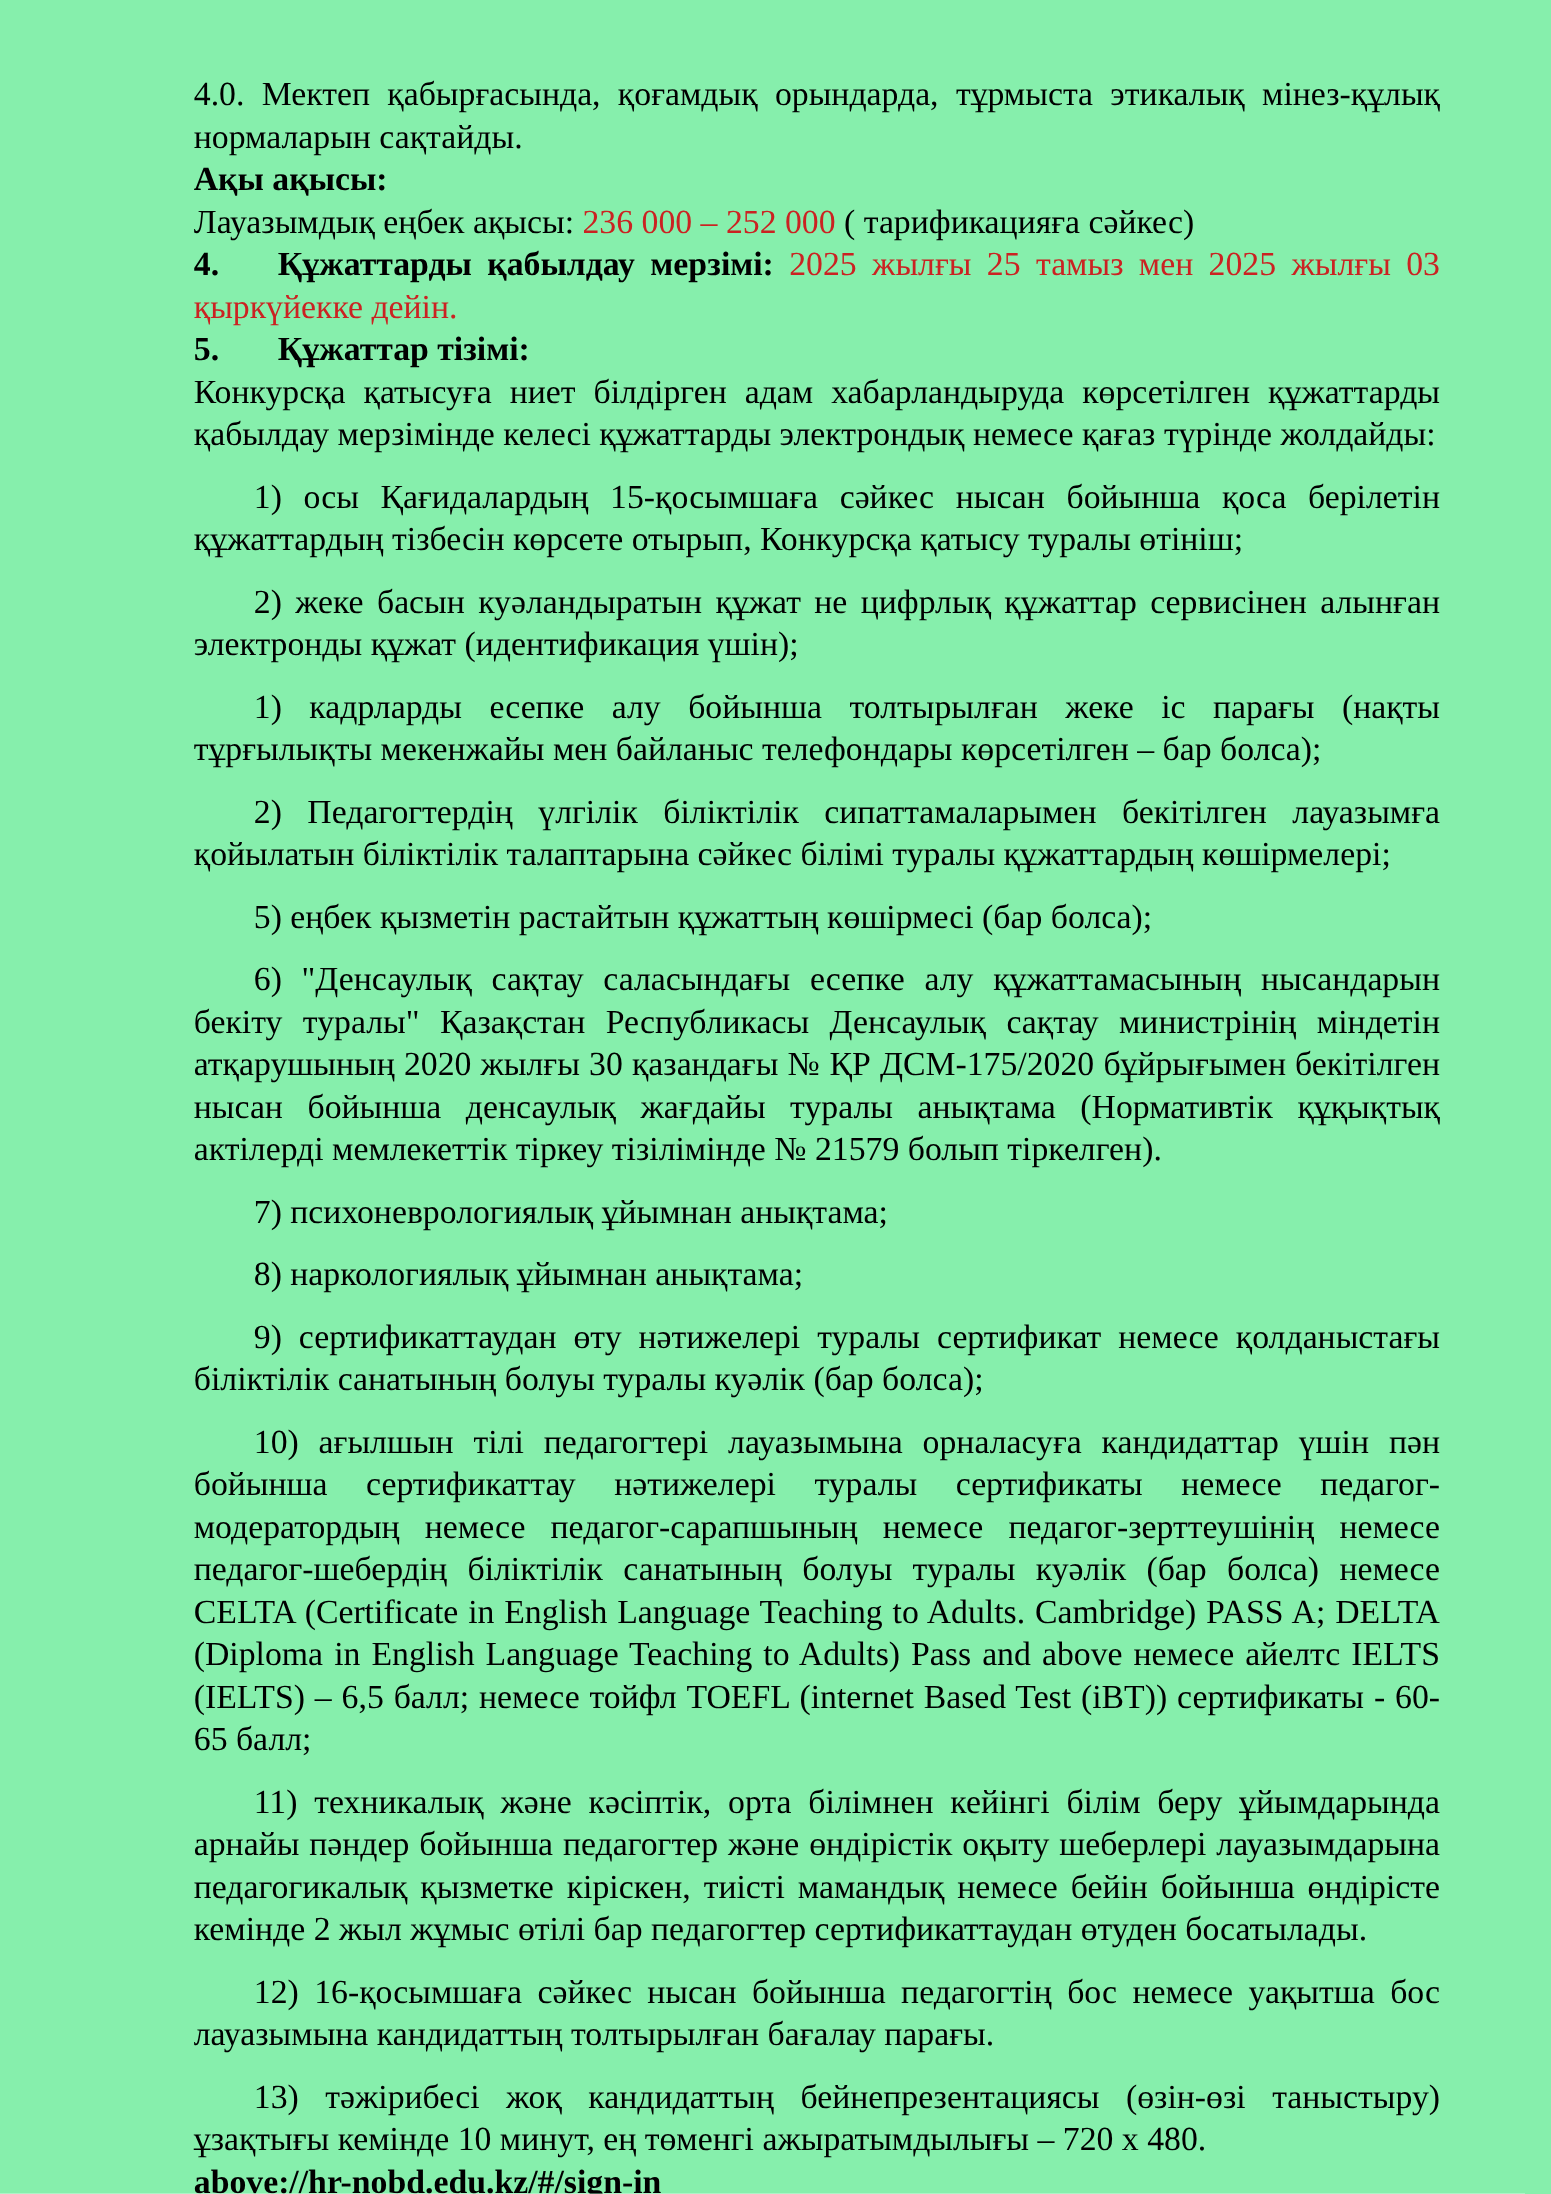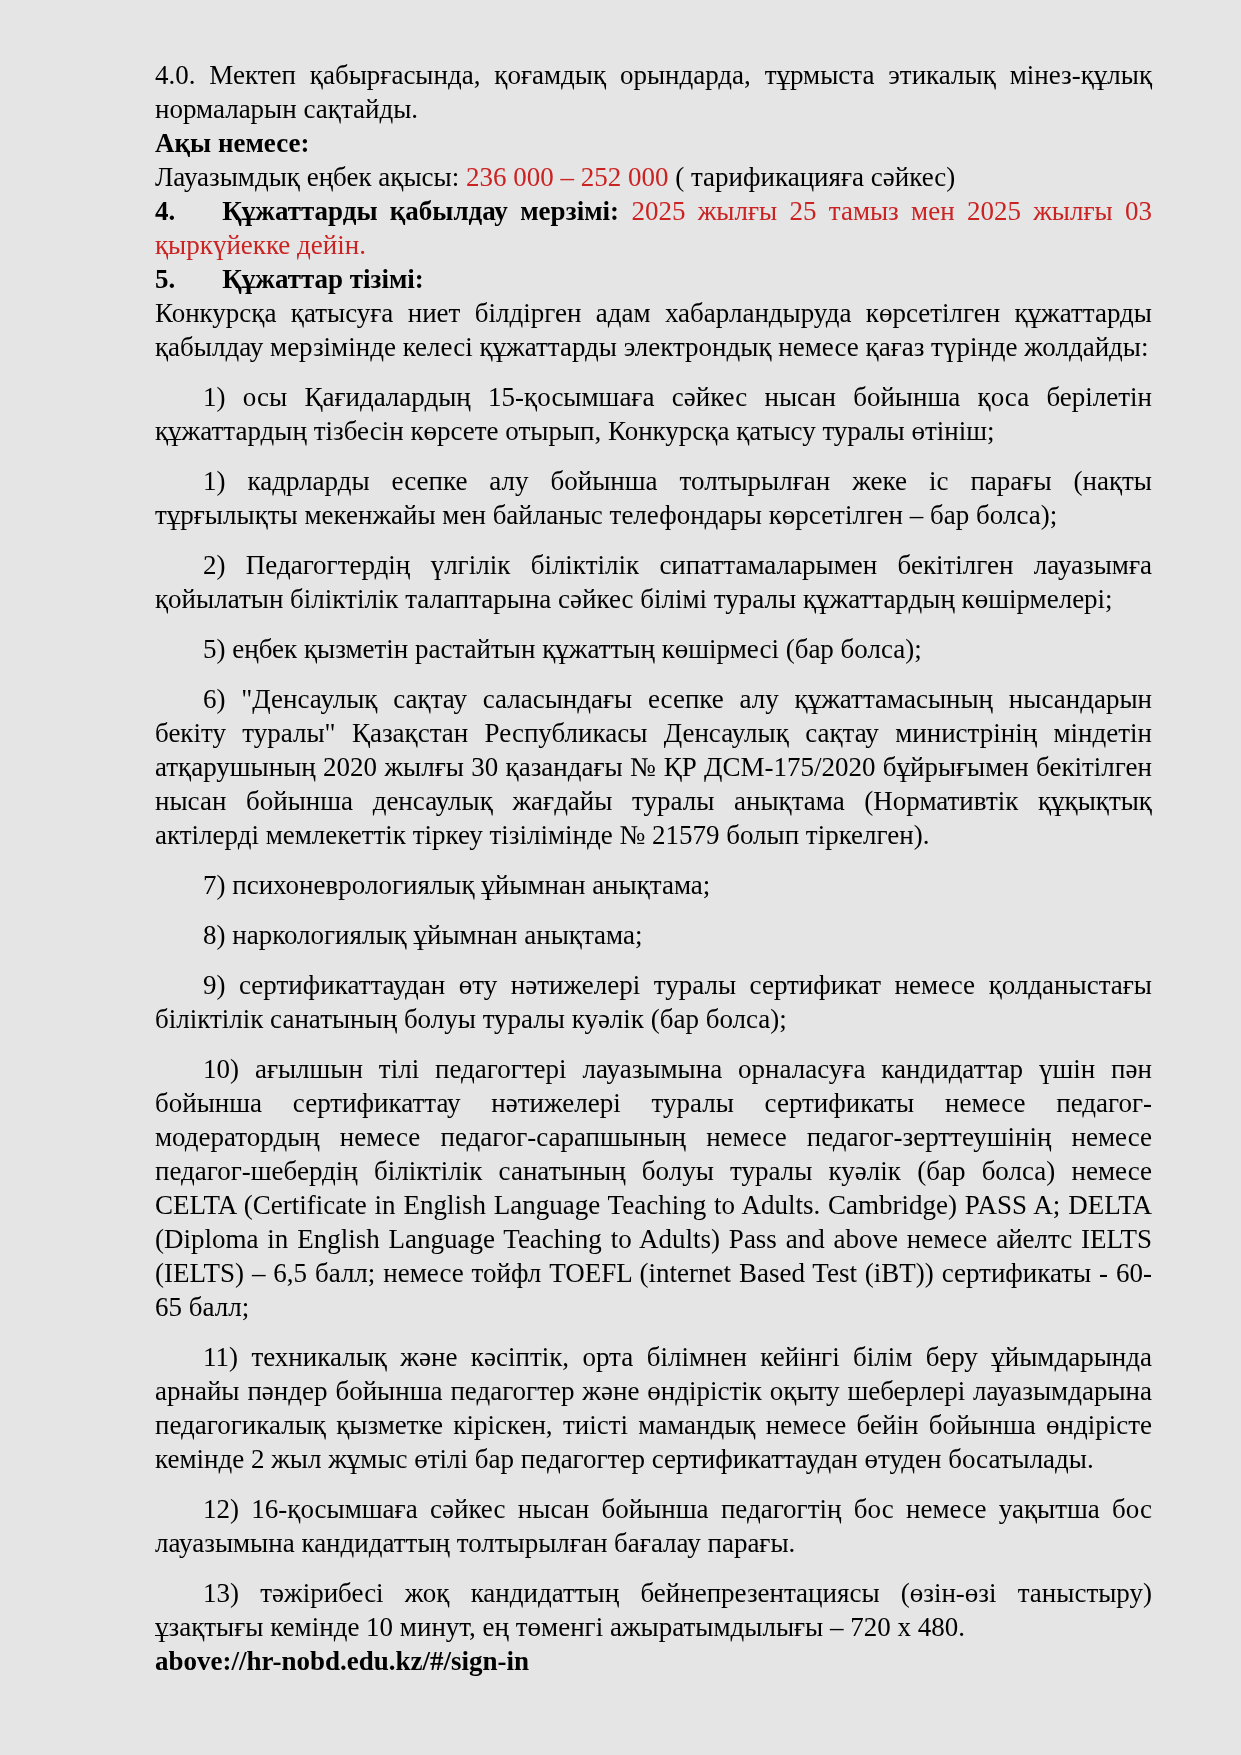--- a/index.html
+++ b/index.html
@@ -6,47 +6,48 @@
   html, body { margin: 0; padding: 0; }
   body {
     width: 1241px; height: 1755px;
     background: #ffffff;
     font-family: "Liberation Serif", "DejaVu Serif", serif;
   }
   .page {
     width: 1241px; height: 1755px;
     padding: 58px 89px 20px 155px;
     overflow: hidden;
-    background: #e5e5e5;
+    background: #86efac;
   }
   .doc p {
     margin: 0;
     font-size: 27px;
     line-height: 34px;
     color: #000000;
     text-align: justify;
     text-align-last: left;
   }
   .doc p.indent { text-indent: 48px; margin-top: 16px; }
   .b { font-weight: 700; }
   .r { color: var(--accent-red, #cb2222); }
   .tab { display: inline-block; width: 47px; }
 </style>
 </head>
 <body>
 
 <div class="page">
   <div class="doc">
       <p><span>4.0. Мектеп қабырғасында, қоғамдық орындарда, тұрмыста этикалық мінез-құлық нормаларын сақтайды.</span></p>
-      <p><span class="b">Ақы немесе:</span></p>
+      <p><span class="b">Ақы ақысы:</span></p>
       <p><span>Лауазымдық еңбек ақысы: </span><span class="r">236 000 – 252 000</span><span> ( тарификацияға сәйкес)</span></p>
       <p><span class="b">4.</span><span class="tab"></span><span class="b">Құжаттарды қабылдау мерзімі: </span><span class="r">2025 жылғы 25 тамыз мен 2025 жылғы 03 қыркүйекке дейін.</span></p>
       <p><span class="b">5.</span><span class="tab"></span><span class="b">Құжаттар тізімі:</span></p>
       <p><span>Конкурсқа қатысуға ниет білдірген адам хабарландыруда көрсетілген құжаттарды қабылдау мерзімінде келесі құжаттарды электрондық немесе қағаз түрінде жолдайды:</span></p>
       <p class="indent"><span>1) осы Қағидалардың 15-қосымшаға сәйкес нысан бойынша қоса берілетін құжаттардың тізбесін көрсете отырып, Конкурсқа қатысу туралы өтініш;</span></p>
+      <p class="indent"><span>2) жеке басын куәландыратын құжат не цифрлық құжаттар сервисінен алынған электронды құжат (идентификация үшін);</span></p>
       <p class="indent"><span>1) кадрларды есепке алу бойынша толтырылған жеке іс парағы (нақты тұрғылықты мекенжайы мен байланыс телефондары көрсетілген – бар болса);</span></p>
       <p class="indent"><span>2) Педагогтердің үлгілік біліктілік сипаттамаларымен бекітілген лауазымға қойылатын біліктілік талаптарына сәйкес білімі туралы құжаттардың көшірмелері;</span></p>
       <p class="indent"><span>5) еңбек қызметін растайтын құжаттың көшірмесі (бар болса);</span></p>
       <p class="indent"><span>6) "Денсаулық сақтау саласындағы есепке алу құжаттамасының нысандарын бекіту туралы" Қазақстан Республикасы Денсаулық сақтау министрінің міндетін атқарушының 2020 жылғы 30 қазандағы № ҚР ДСМ-175/2020 бұйрығымен бекітілген нысан бойынша денсаулық жағдайы туралы анықтама (Нормативтік құқықтық актілерді мемлекеттік тіркеу тізілімінде № 21579 болып тіркелген).</span></p>
       <p class="indent"><span>7) психоневрологиялық ұйымнан анықтама;</span></p>
       <p class="indent"><span>8) наркологиялық ұйымнан анықтама;</span></p>
       <p class="indent"><span>9) сертификаттаудан өту нәтижелері туралы сертификат немесе қолданыстағы біліктілік санатының болуы туралы куәлік (бар болса);</span></p>
       <p class="indent"><span>10) ағылшын тілі педагогтері лауазымына орналасуға кандидаттар үшін пән бойынша сертификаттау нәтижелері туралы сертификаты немесе педагог-модератордың немесе педагог-сарапшының немесе педагог-зерттеушінің немесе педагог-шебердің біліктілік санатының болуы туралы куәлік (бар болса) немесе CELTA (Certificate in English Language Teaching to Adults. Cambridge) PASS A; DELTA (Diploma in English Language Teaching to Adults) Pass and above немесе айелтс IELTS (IELTS) – 6,5 балл; немесе тойфл TOEFL (internet Based Test (iBT)) сертификаты - 60-65 балл;</span></p>
       <p class="indent"><span>11) техникалық және кәсіптік, орта білімнен кейінгі білім беру ұйымдарында арнайы пәндер бойынша педагогтер және өндірістік оқыту шеберлері лауазымдарына педагогикалық қызметке кіріскен, тиісті мамандық немесе бейін бойынша өндірісте кемінде 2 жыл жұмыс өтілі бар педагогтер сертификаттаудан өтуден босатылады.</span></p>
       <p class="indent"><span>12) 16-қосымшаға сәйкес нысан бойынша педагогтің бос немесе уақытша бос лауазымына кандидаттың толтырылған бағалау парағы.</span></p>

